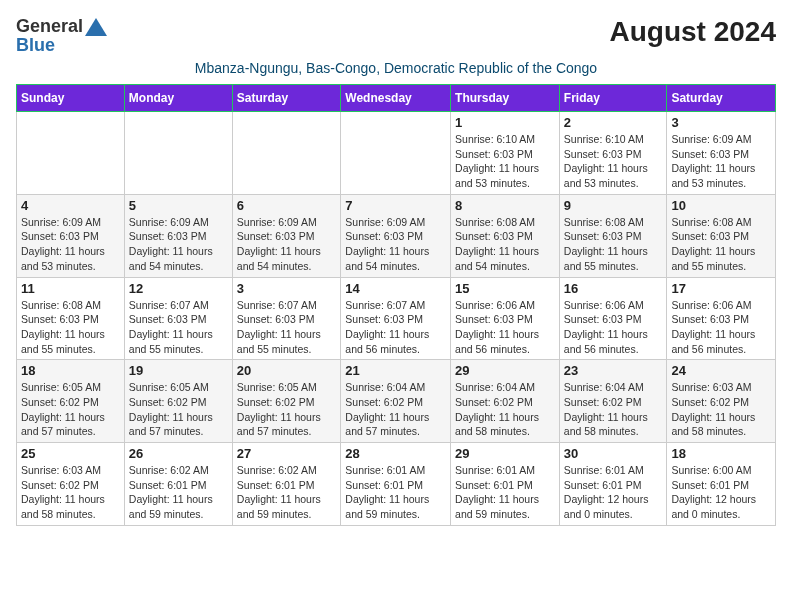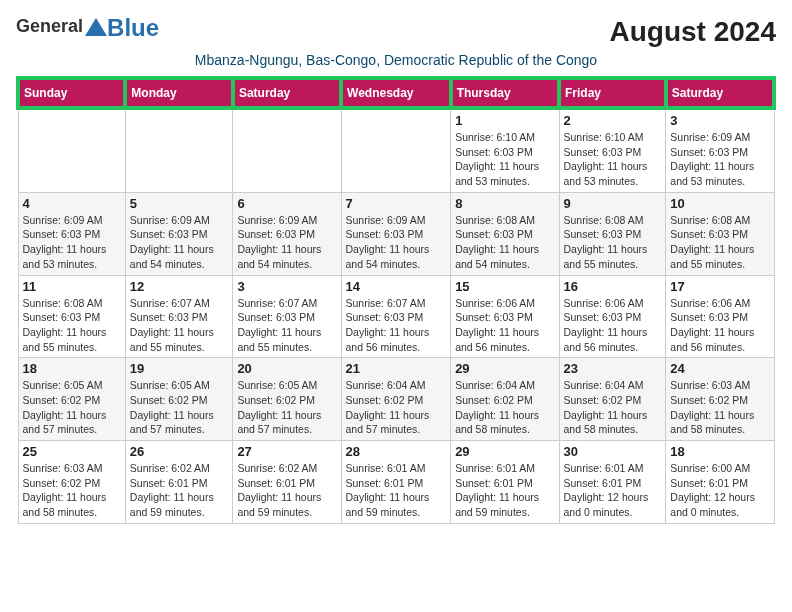--- a/index.html
+++ b/index.html
@@ -11,21 +11,21 @@
       padding: 16px;
     }
     .header-area {
       display: flex;
       align-items: flex-start;
       justify-content: space-between;
       margin-bottom: 4px;
     }
     .logo {
       display: flex;
-      flex-direction: row;
+      flex-direction: column;
       align-items: flex-start;
       text-align: right;
     }
     .logo-row {
       display: flex;
       align-items: center;
     }
     .month-year {
       font-size: 28px;
       font-weight: bold;
@@ -37,26 +37,26 @@
       font-size: 14px;
       color: #0c4a6e;
       margin-bottom: 8px;
     }
     .calendar {
       width: 100%;
       border-collapse: collapse;
       font-size: 11px;
     }
     .calendar th {
-      background-color: #be185d;
+      background-color: #6d28d9;
       color: white;
       text-align: left;
       padding: 6px 4px;
       font-size: 12px;
-      border: 4px solid #22c55e;
+      border: 1px solid #22c55e;
     }
     .calendar td {
       vertical-align: top;
       border: 1px solid #ccc;
       padding: 3px 4px;
       width: 113px;
       min-height: 80px;
       background: #fff;
     }
     .calendar tr:nth-child(even) td {
@@ -82,21 +82,21 @@
 <body>
 
 <div class="header-area">
   <div class="logo">
     <div class="logo-row">
       <span style="font-size:18px;font-weight:bold;color:#333;">General</span>
       <svg width="22" height="18" viewBox="0 0 22 18" style="margin-left:2px;">
         <polygon points="0,18 11,0 22,18" fill="#2a6fad"></polygon>
       </svg>
     </div>
-    <span style="font-size:24px;font-weight:bold;color:#2a6fad;margin-top:-2px;">Blue</span>
+    <span style="font-size:18px;font-weight:bold;color:#2a6fad;margin-top:-2px;">Blue</span>
   </div>
   <div class="month-year">August 2024</div>
 </div>
 
 <div class="subtitle">Mbanza-Ngungu, Bas-Congo, Democratic Republic of the Congo</div>
 
 <table class="calendar">
   <thead>
     <tr>
     <th>Sunday</th>

